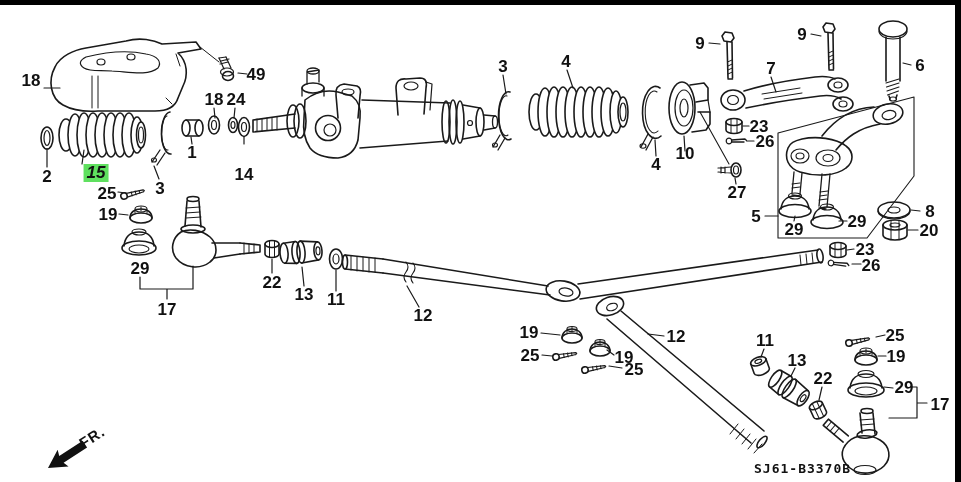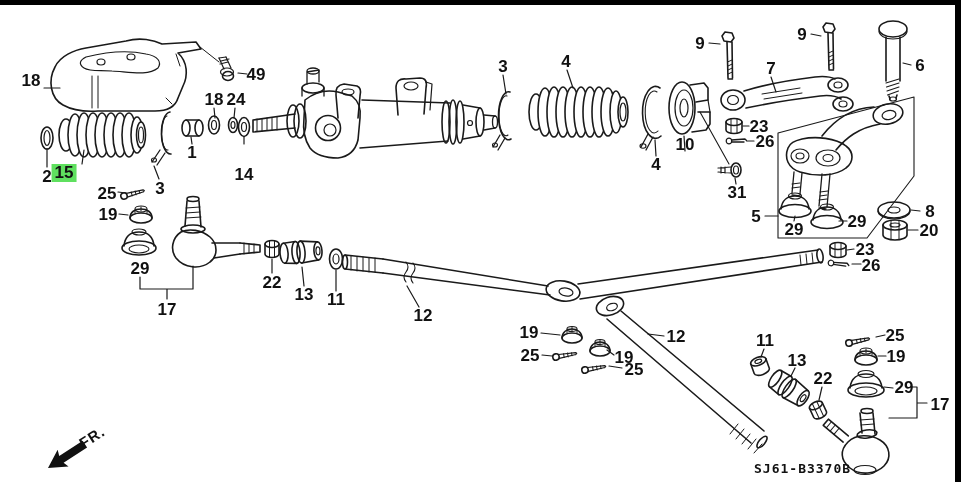--- a/index.html
+++ b/index.html
@@ -449,45 +449,45 @@
   </g>
 </svg>
 
 <div class="bar-top"></div>
 <div class="bar-right"></div>
 
 <div id="callout-layer">
       <div class="callout" style="left: 31px; top: 80px;">18</div>
       <div class="callout" style="left: 256px; top: 74px;">49</div>
       <div class="callout" style="left: 47px; top: 176px;">2</div>
-      <div class="callout hl" style="left: 64px; top: 173px;">15</div>
+      <div class="callout hl" style="left: 96px; top: 173px; font-style: italic;">15</div>
       <div class="callout" style="left: 107px; top: 193px;">25</div>
       <div class="callout" style="left: 160px; top: 188px;">3</div>
       <div class="callout" style="left: 108px; top: 214px;">19</div>
       <div class="callout" style="left: 140px; top: 268px;">29</div>
       <div class="callout" style="left: 167px; top: 309px;">17</div>
       <div class="callout" style="left: 214px; top: 99px;">18</div>
       <div class="callout" style="left: 236px; top: 99px;">24</div>
       <div class="callout" style="left: 192px; top: 152px;">1</div>
       <div class="callout" style="left: 244px; top: 152px; margin-top: 22px;">14</div>
       <div class="callout" style="left: 272px; top: 282px;">22</div>
       <div class="callout" style="left: 304px; top: 294px;">13</div>
       <div class="callout" style="left: 336px; top: 299px;">11</div>
       <div class="callout" style="left: 423px; top: 315px;">12</div>
       <div class="callout" style="left: 503px; top: 66px;">3</div>
       <div class="callout" style="left: 566px; top: 61px;">4</div>
       <div class="callout" style="left: 700px; top: 43px;">9</div>
       <div class="callout" style="left: 802px; top: 34px;">9</div>
       <div class="callout" style="left: 771px; top: 68px;">7</div>
       <div class="callout" style="left: 920px; top: 65px;">6</div>
       <div class="callout" style="left: 656px; top: 164px;">4</div>
-      <div class="callout" style="left: 685px; top: 144px;">10</div>
+      <div class="callout" style="left: 685px; top: 153px;">10</div>
       <div class="callout" style="left: 759px; top: 126px;">23</div>
       <div class="callout" style="left: 765px; top: 141px;">26</div>
-      <div class="callout" style="left: 737px; top: 192px;">31</div>
+      <div class="callout" style="left: 737px; top: 192px;">27</div>
       <div class="callout" style="left: 756px; top: 216px;">5</div>
       <div class="callout" style="left: 794px; top: 229px;">29</div>
       <div class="callout" style="left: 857px; top: 221px;">29</div>
       <div class="callout" style="left: 930px; top: 211px;">8</div>
       <div class="callout" style="left: 929px; top: 230px;">20</div>
       <div class="callout" style="left: 865px; top: 249px;">23</div>
       <div class="callout" style="left: 871px; top: 265px;">26</div>
       <div class="callout" style="left: 529px; top: 332px;">19</div>
       <div class="callout" style="left: 530px; top: 355px;">25</div>
       <div class="callout" style="left: 624px; top: 357px;">19</div>

